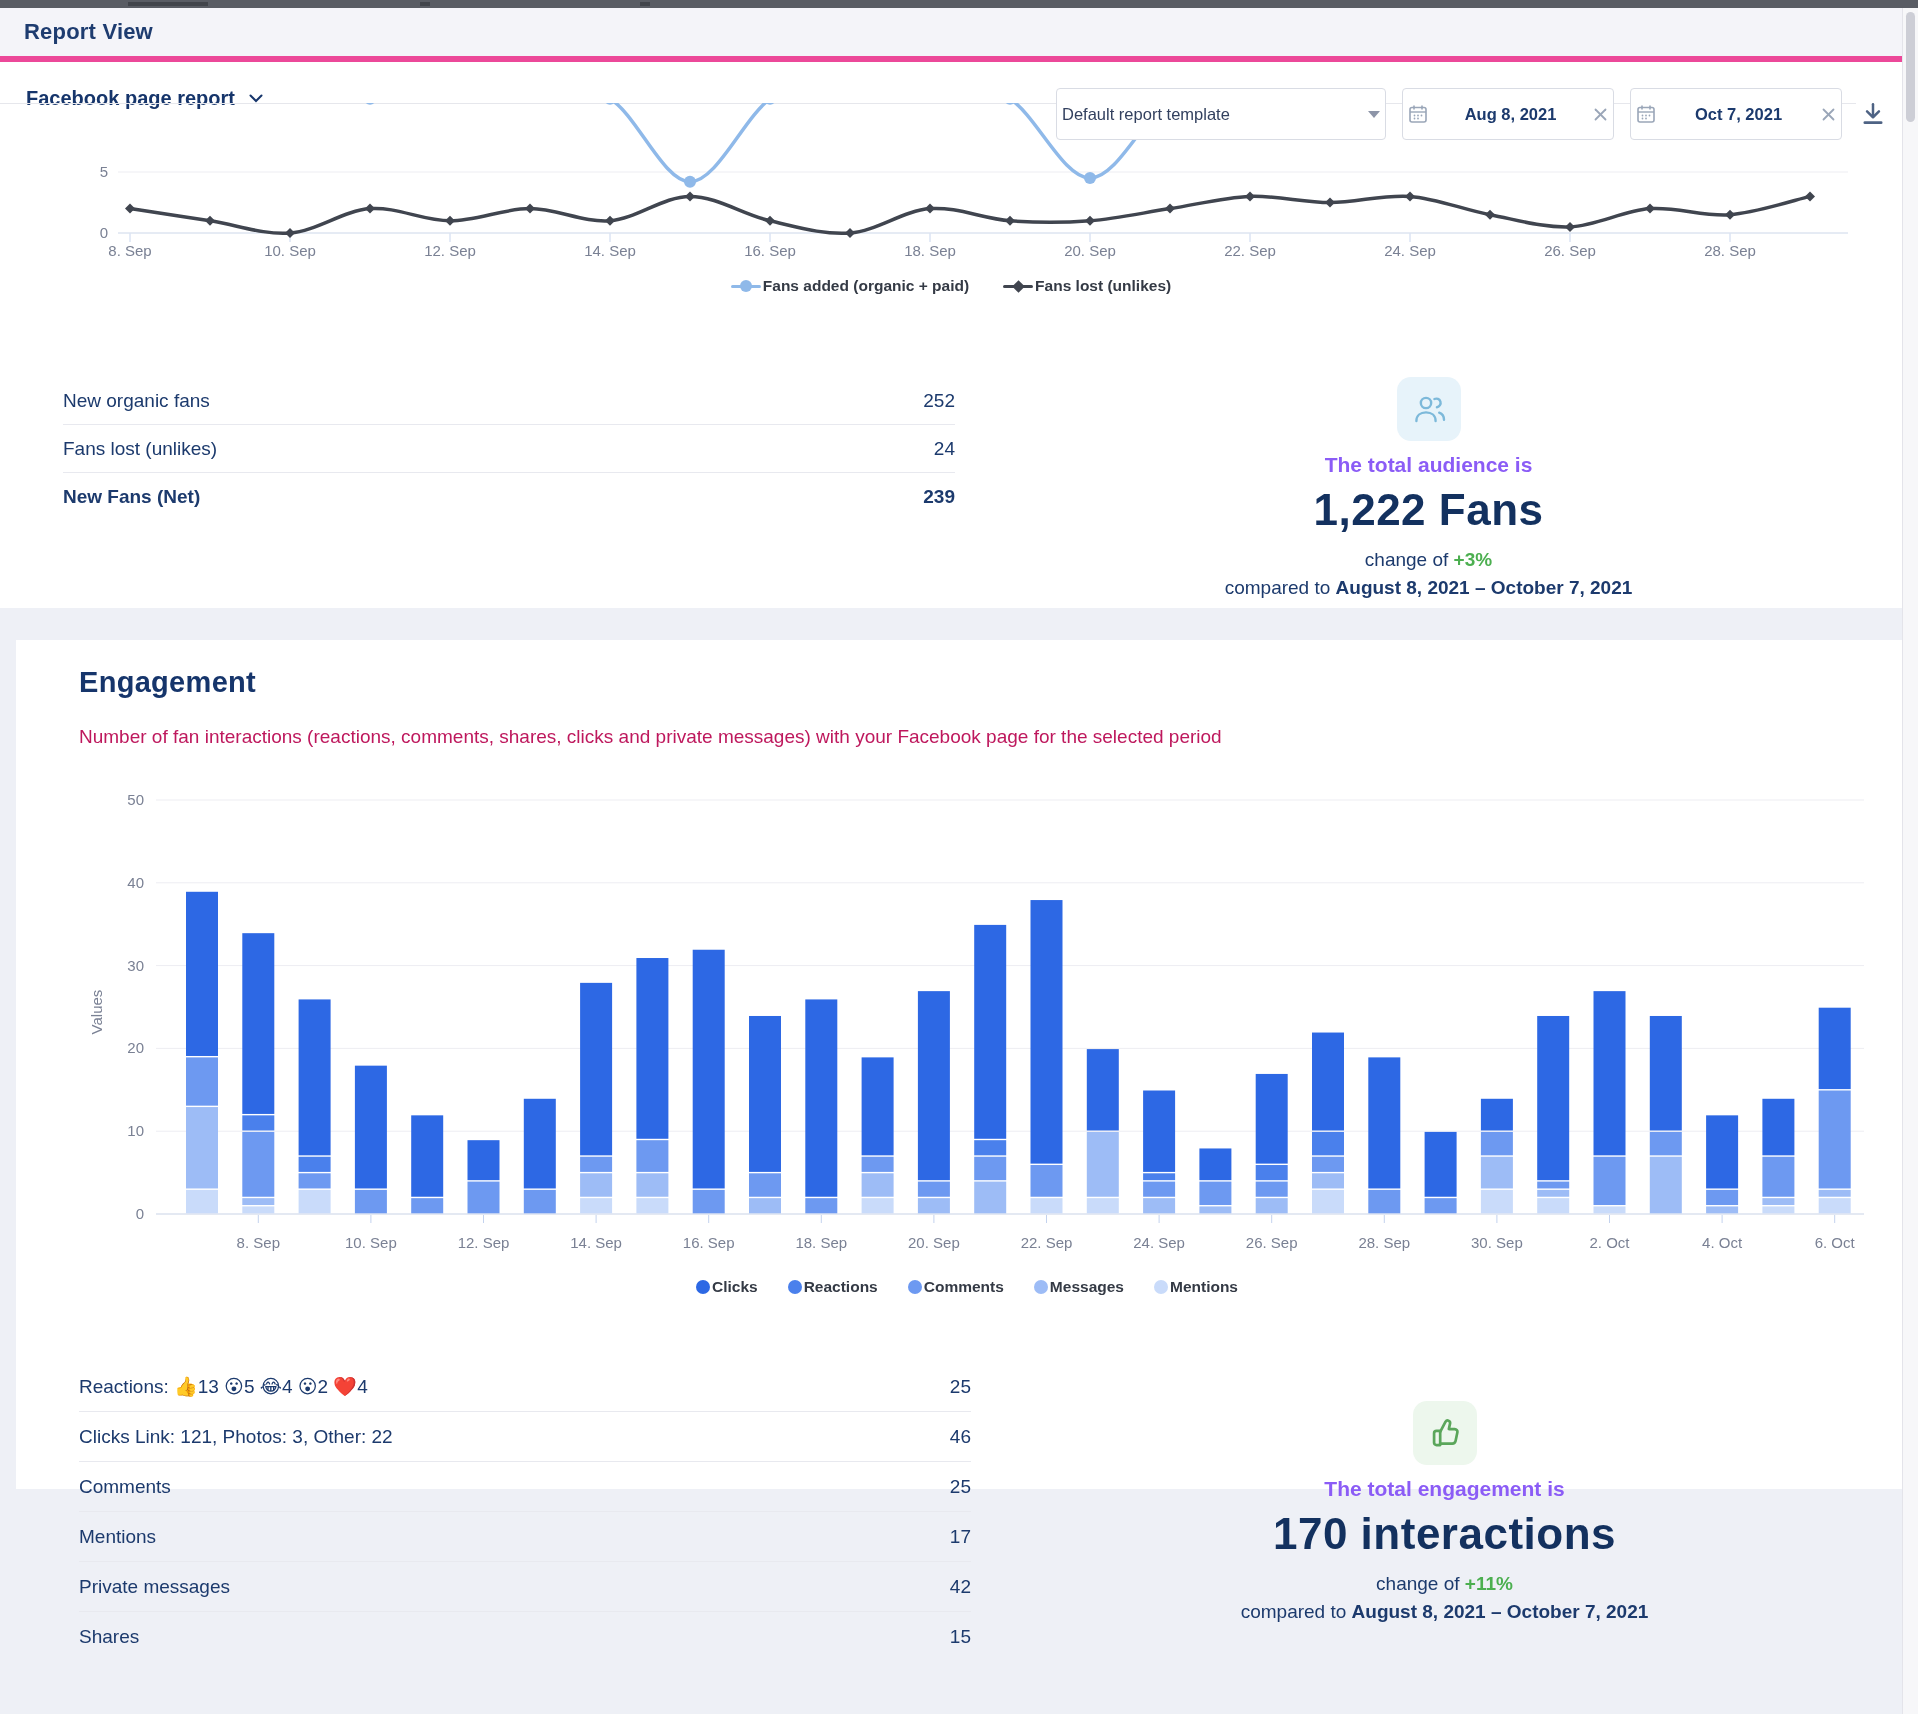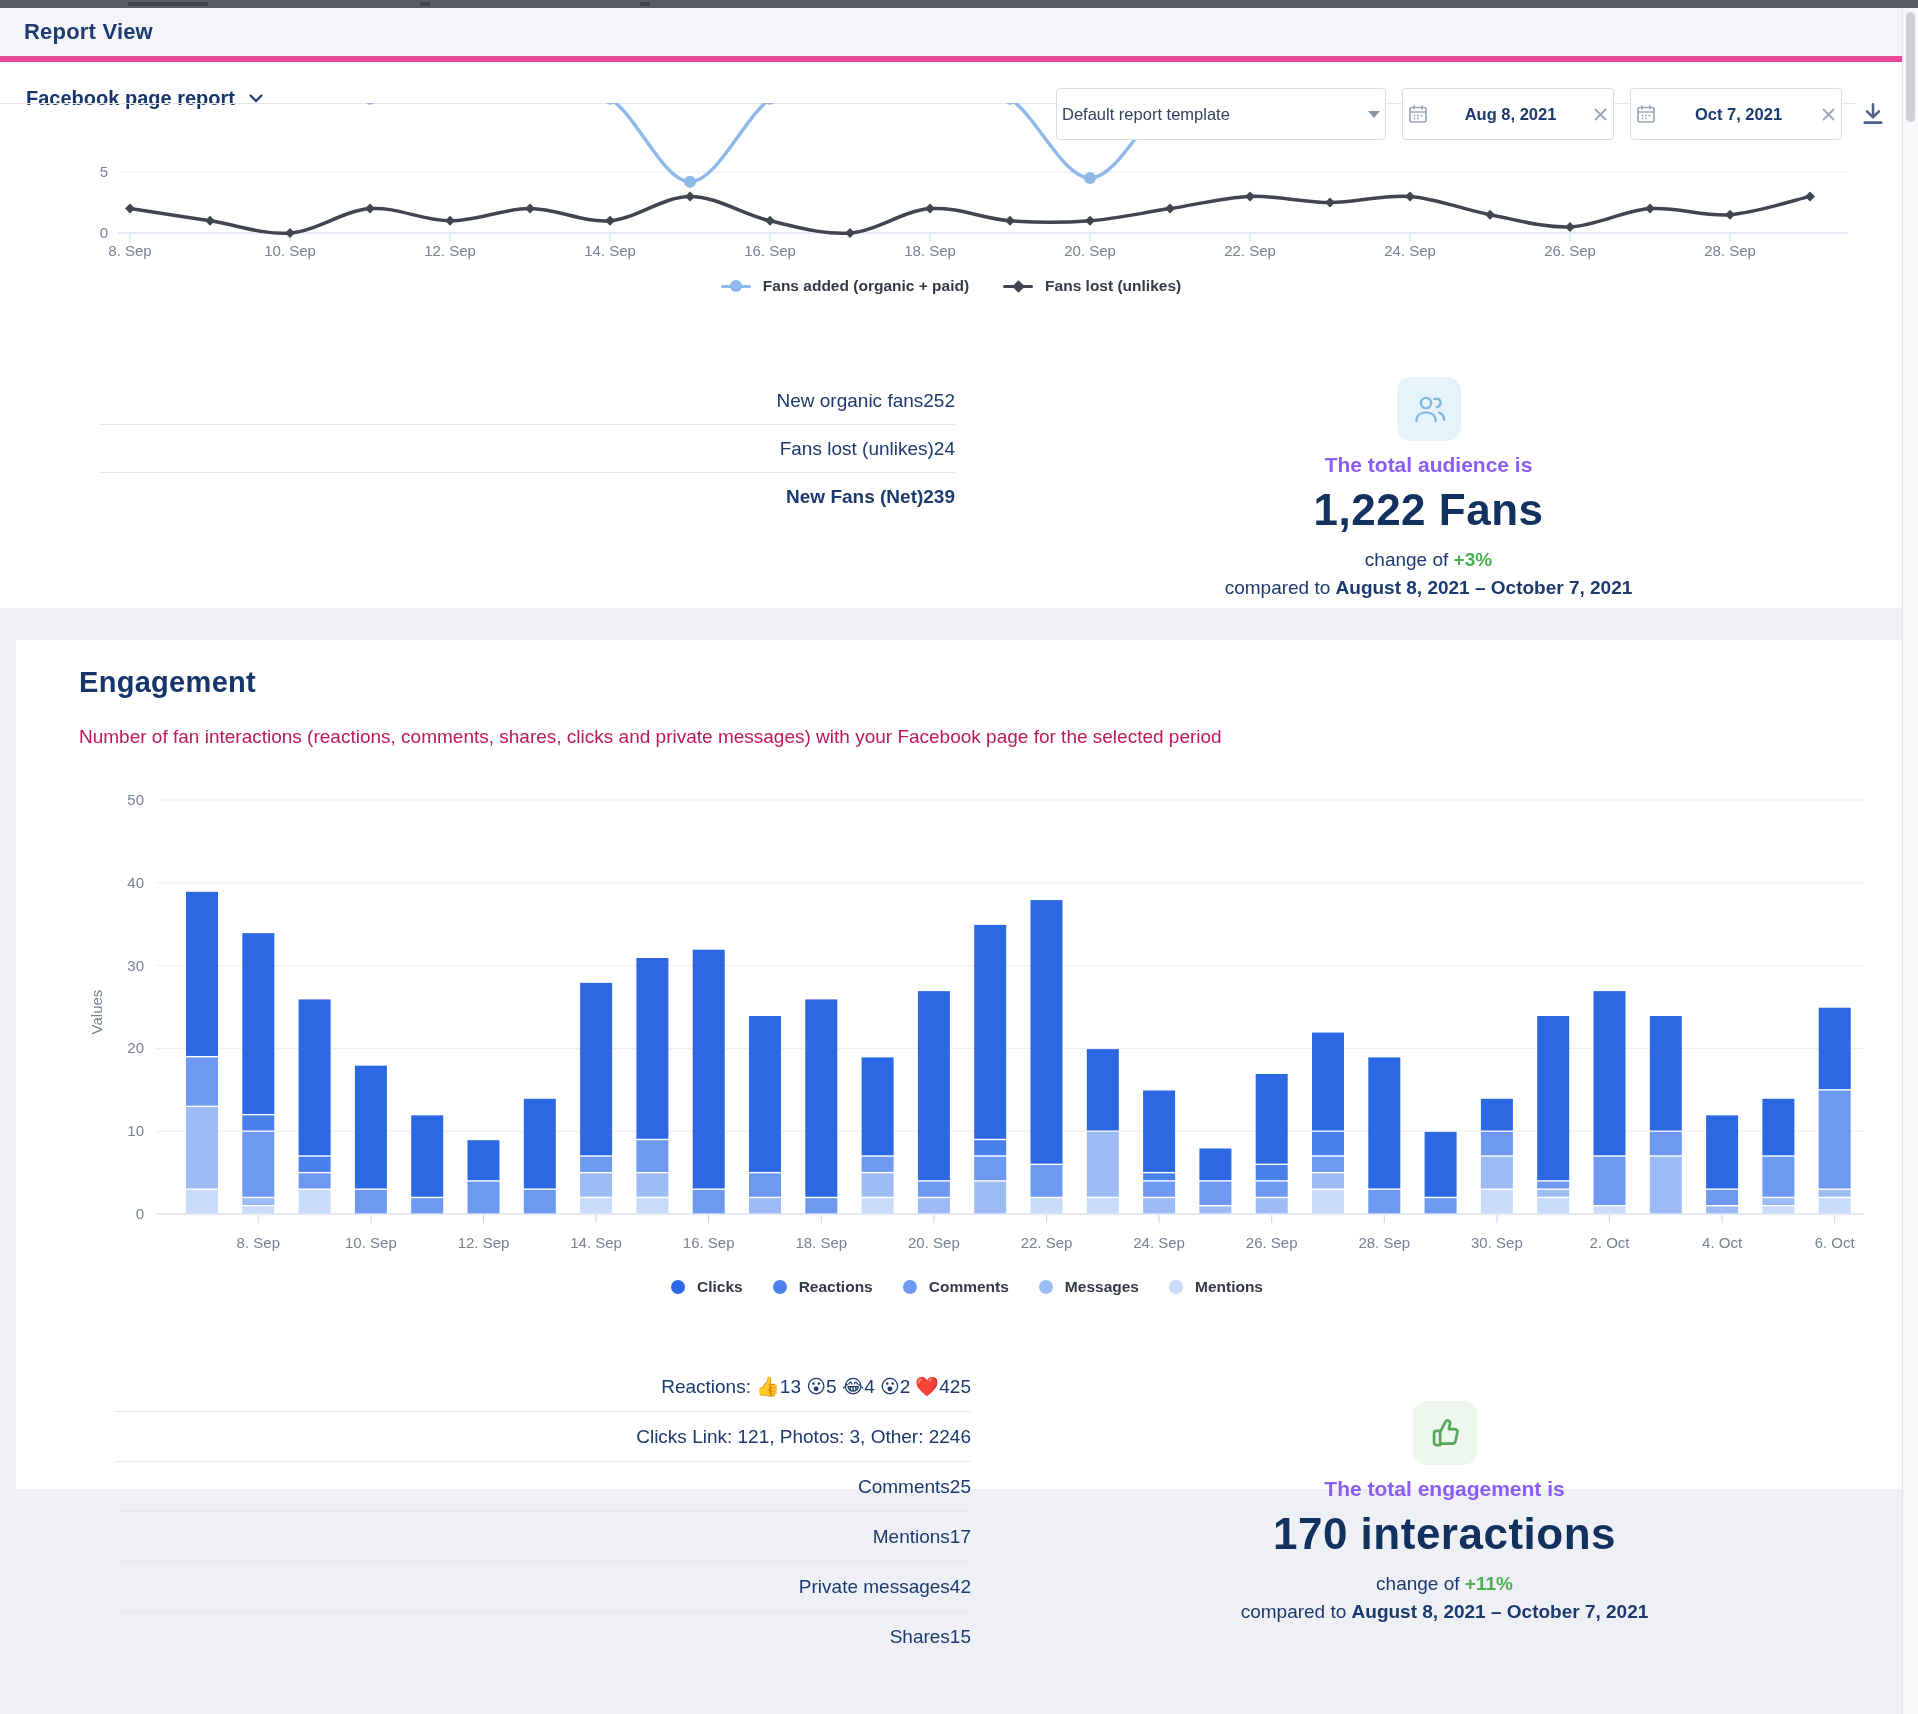--- a/index.html
+++ b/index.html
@@ -21,31 +21,31 @@
   .ctl.select { width:330px; justify-content:space-between; }
   .ctl.select .lbl { font-size:16.5px; color:#33415f; }
   .caret-down { width:0; height:0; border-left:6px solid transparent; border-right:6px solid transparent; border-top:7px solid #8d95a8; }
   .ctl.date { width:212px; justify-content:space-between; }
   .ctl.date .lbl { font-size:16.5px; font-weight:600; color:#1c3a6d; }
   .dl-btn { width:30px; height:34px; display:flex; align-items:center; justify-content:center; cursor:pointer; background:transparent; border:none; }
 
   .chart1-wrap { position:absolute; top:41px; left:0; width:1856px; border-top:1px solid #e6e7ec; }
   .legend-row { position:absolute; left:0; width:1902px; display:flex; justify-content:center; gap:34px; align-items:center; }
   .legend1 { top:215px; }
-  .legend-item { display:flex; align-items:center; gap:12px; }
+  .legend-item { display:flex; align-items:center; gap:2px; }
   .legend-item .txt { font-size:15.5px; font-weight:700; color:#343a45; }
   .lmark { position:relative; width:30px; height:3px; border-radius:2px; display:inline-block; }
   .lmark .dot { position:absolute; left:9px; top:-4.5px; width:12px; height:12px; border-radius:50%; }
   .lmark .diamond { position:absolute; left:11px; top:-3px; width:9px; height:9px; transform:rotate(45deg); }
 
   .split { position:absolute; left:0; width:1902px; display:flex; }
   .split1 { top:315px; }
   .split2 { top:722px; }
   .data-table { width:892px; margin-left:63px; }
-  .trow { height:48px; display:flex; align-items:center; justify-content:flex-end; border-bottom:1px solid #e8e9ef; font-size:19px; color:#1c3a6d;margin-left:36px; }
+  .trow { height:48px; display:flex; align-items:center; justify-content:space-between; border-bottom:1px solid #e8e9ef; font-size:19px; color:#1c3a6d; }
   .trow:last-child { border-bottom:none; }
   .trow.bold { font-weight:700; }
   .trow .tvalue { text-align:right; }
   .split2 .trow { height:50px; }
 
   .summary-col { flex:1; display:flex; flex-direction:column; align-items:center; justify-content:flex-start; text-align:center; }
   .sum-icon { width:64px; height:64px; border-radius:14px; display:flex; align-items:center; justify-content:center; margin-bottom:12px; }
   .sum-icon.blue { background:#e7f3fa; }
   .sum-icon.green { background:#edf7ed; }
   .sum-line1 { font-size:21px; font-weight:700; color:#8b5cf6; margin-bottom:8px; }

